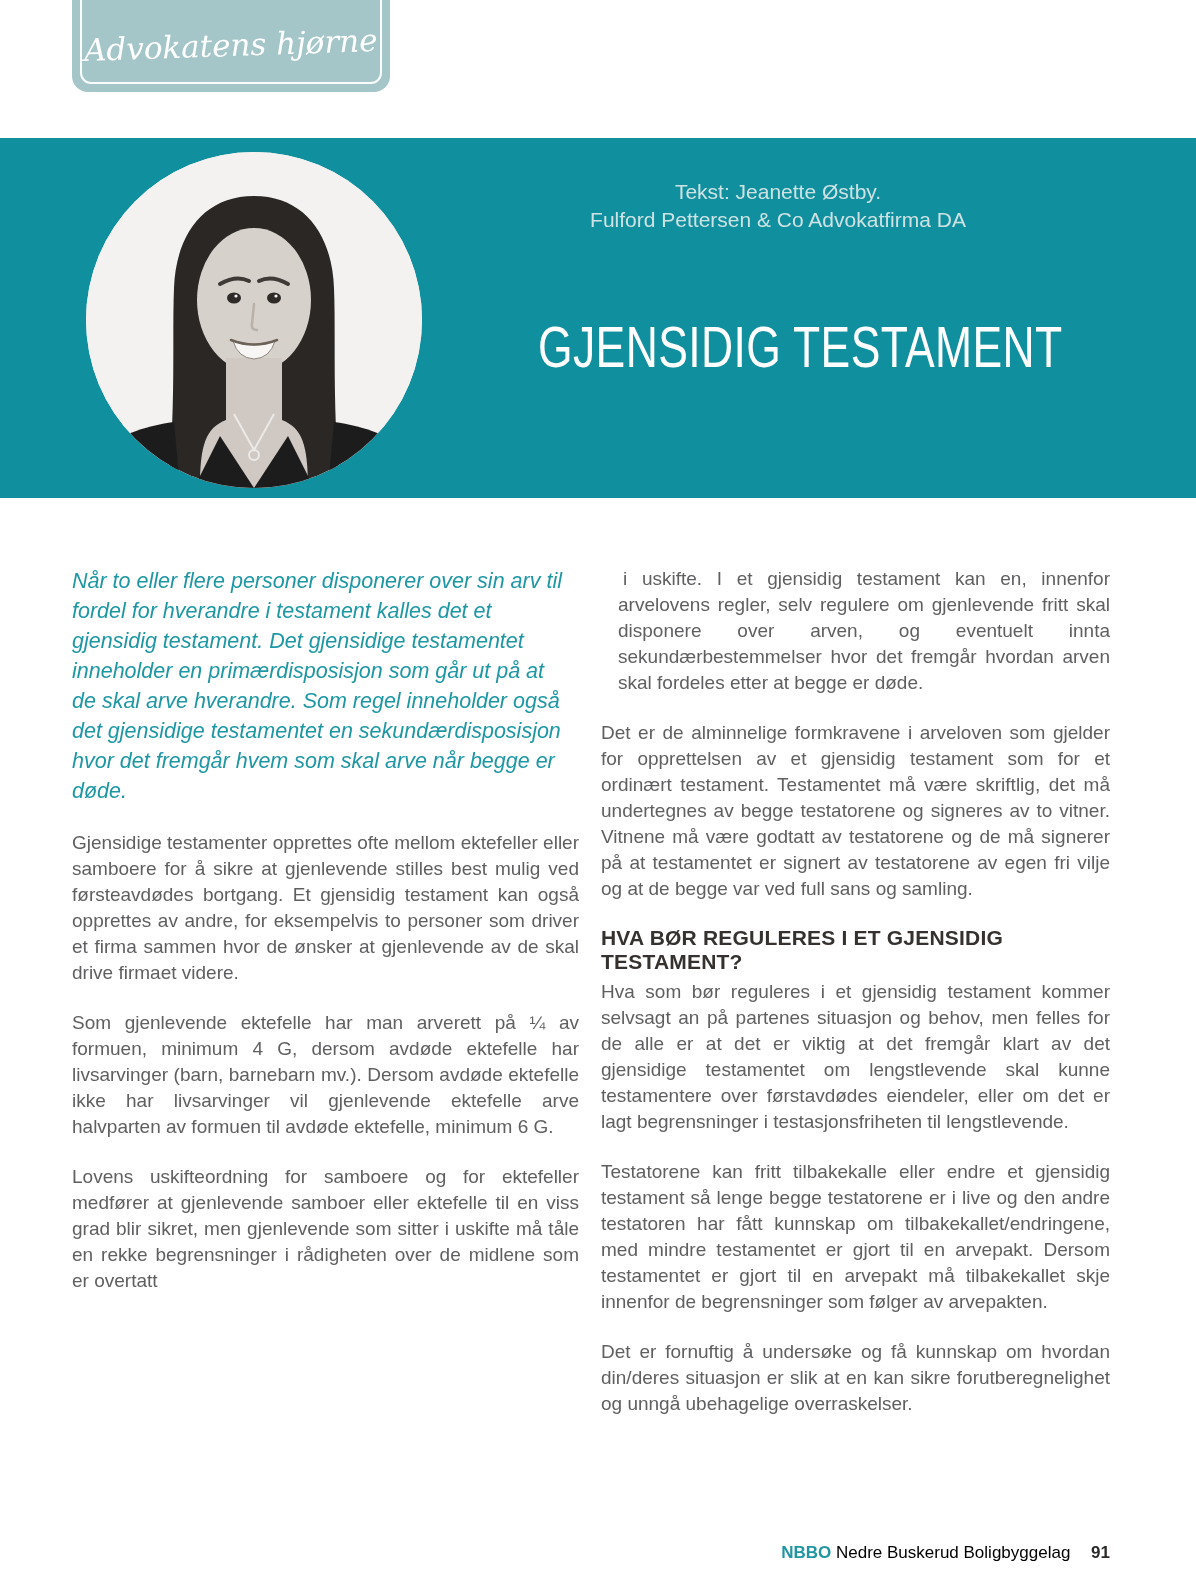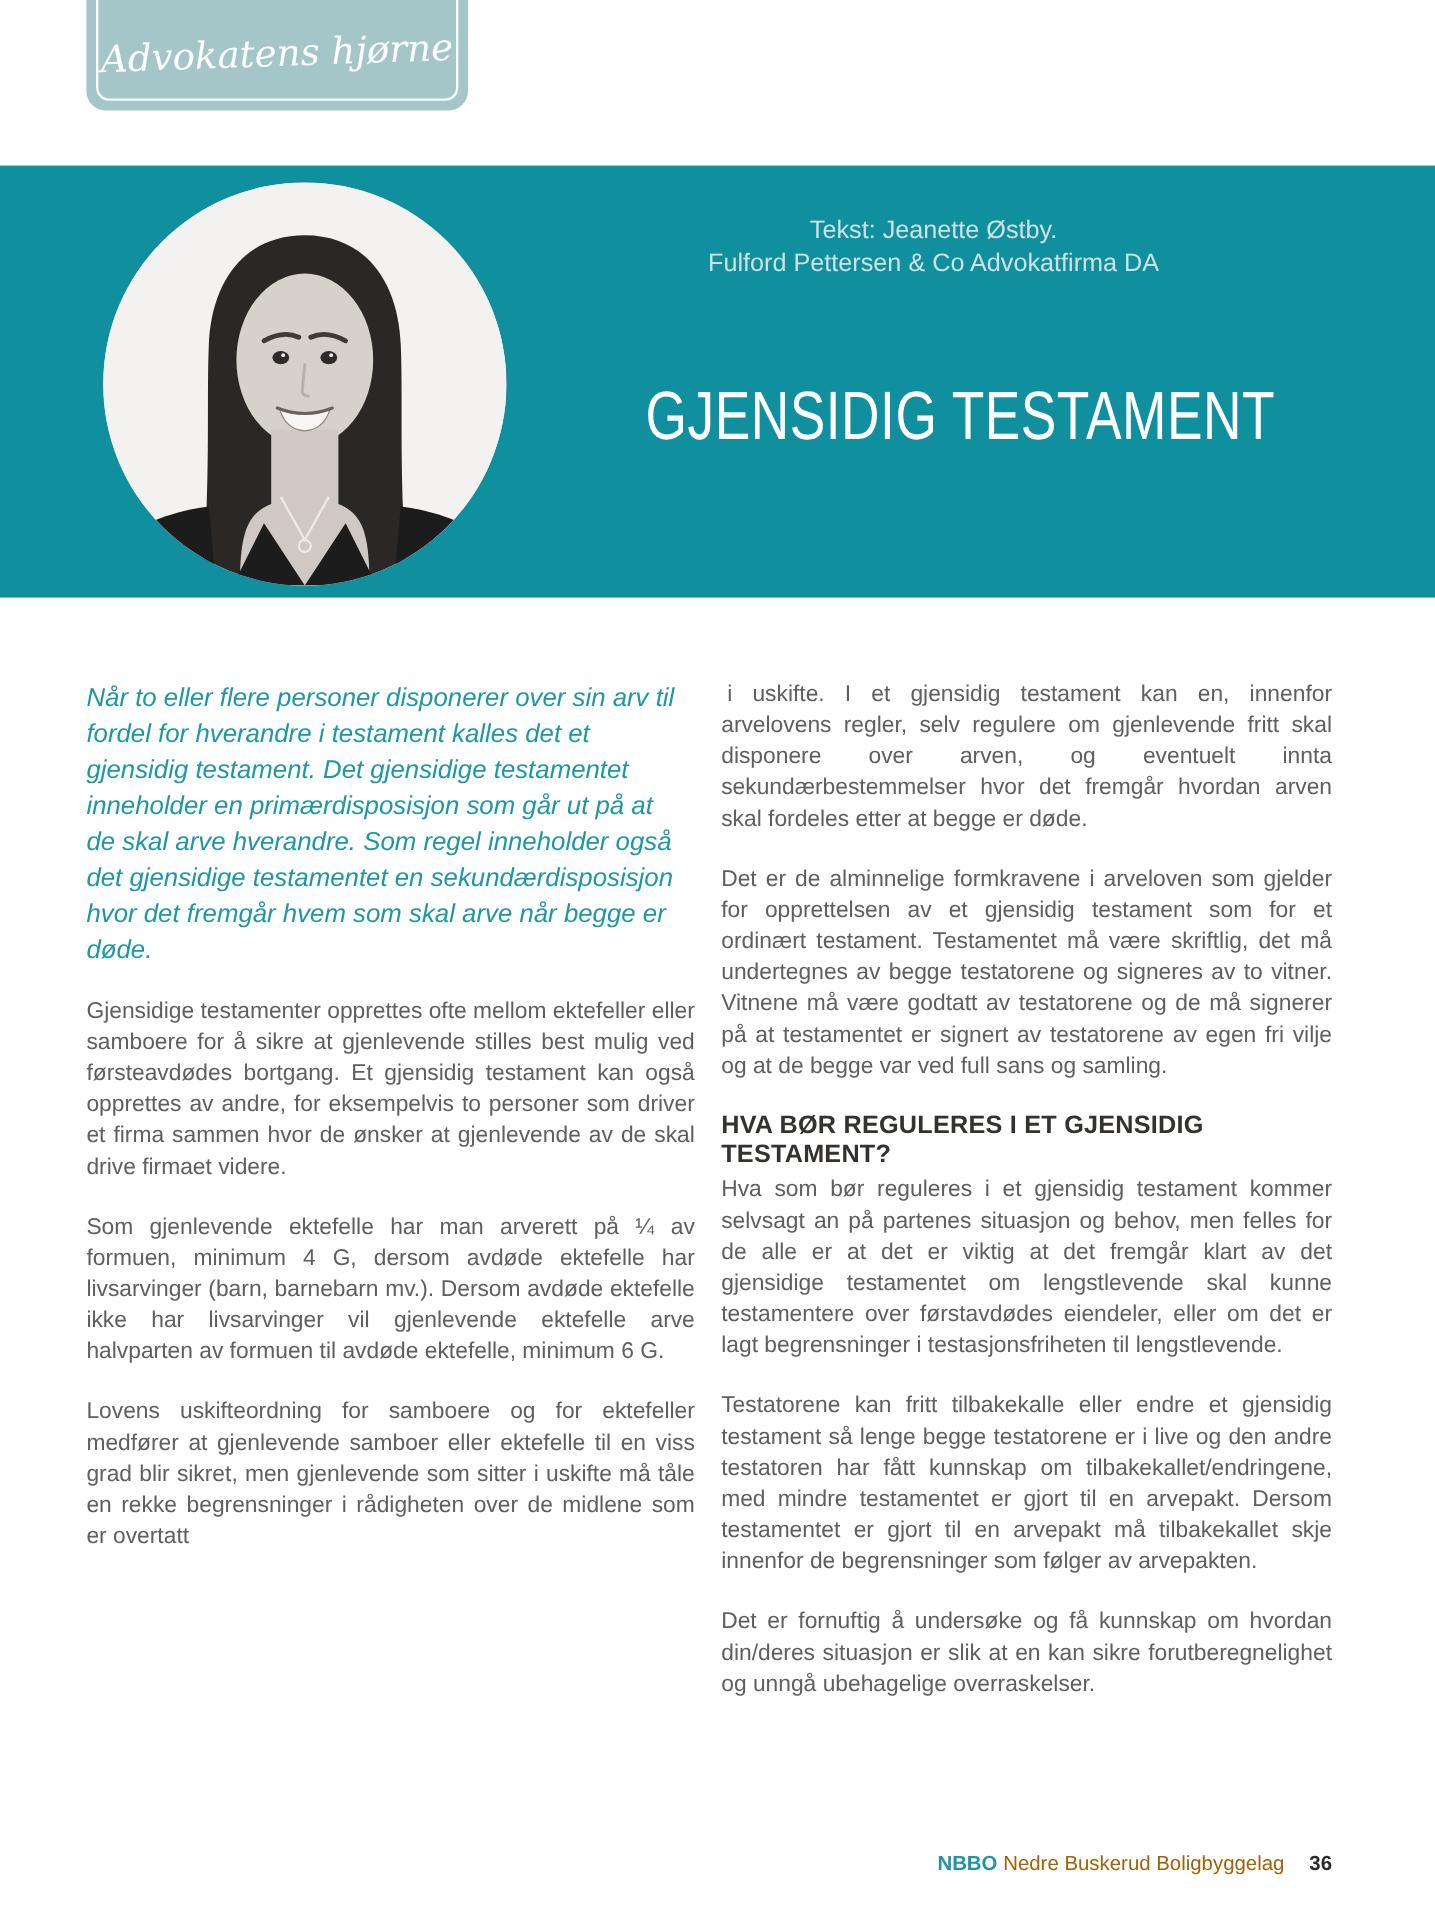--- a/index.html
+++ b/index.html
@@ -106,32 +106,32 @@
     letter-spacing: 0.2px;
     margin: 0 0 5px 0;
   }
   .body-p {
     color: #5f5e60;
     font-size: 19px;
     line-height: 26px;
     text-align: justify;
     margin: 0 0 24px 0;
   }
-  .body-p.lead { text-indent: 5px; }
+  .body-p.lead { text-indent: 5px; margin-left: 17px; }
 
   
   .footer {
     position: absolute;
     right: 86px;
     bottom: 32px;
     font-size: 17px;
     white-space: nowrap;
   }
   .footer .brand { color: #2196a3; font-weight: 700; text-align: center; }
-  .footer .publisher { color: #a16207; }
+  .footer .publisher { color: #000000; }
   .footer .pageno { color: #2b2a28; font-weight: 700; margin-left: 16px; }
 </style>
 </head>
 <body>
 
 <div class="page">
 
   <div class="badge">
     <div class="badge-inner">
       <span class="badge-text">Advokatens hjørne</span>
@@ -193,16 +193,16 @@
     <p class="body-p">Det er de alminnelige formkravene i arveloven som gjelder for opprettelsen av et gjensidig testament som for et ordinært testament. Testamentet må være skriftlig, det må undertegnes av begge testatorene og signeres av to vitner. Vitnene må være godtatt av testatorene og de må signerer på at testamentet er signert av testatorene av egen fri vilje og at de begge var ved full sans og samling.</p>
     <h2 class="sec-heading">HVA BØR REGULERES I ET GJENSIDIG TESTAMENT?</h2>
     <p class="body-p">Hva som bør reguleres i et gjensidig testament kommer selvsagt an på partenes situasjon og behov, men felles for de alle er at det er viktig at det fremgår klart av det gjensidige testamentet om lengstlevende skal kunne testamentere over førstavdødes eiendeler, eller om det er lagt begrensninger i testasjonsfriheten til lengstlevende.</p>
     <p class="body-p">Testatorene kan fritt tilbakekalle eller endre et gjensidig testament så lenge begge testatorene er i live og den andre testatoren har fått kunnskap om tilbakekallet/endringene, med mindre testamentet er gjort til en arvepakt. Dersom testamentet er gjort til en arvepakt må tilbakekallet skje innenfor de begrensninger som følger av arvepakten.</p>
     <p class="body-p">Det er fornuftig å undersøke og få kunnskap om hvordan din/deres situasjon er slik at en kan sikre forutberegnelighet og unngå ubehagelige overraskelser.</p>
   </div>
 
   <div class="footer">
     <span class="brand">NBBO</span>
     <span class="publisher">Nedre Buskerud Boligbyggelag</span>
-    <span class="pageno">36</span>
+    <span class="pageno">91</span>
   </div>
 
 </div>
 
 </body></html>

